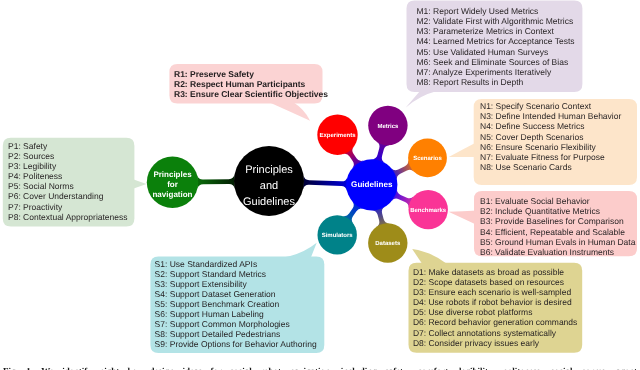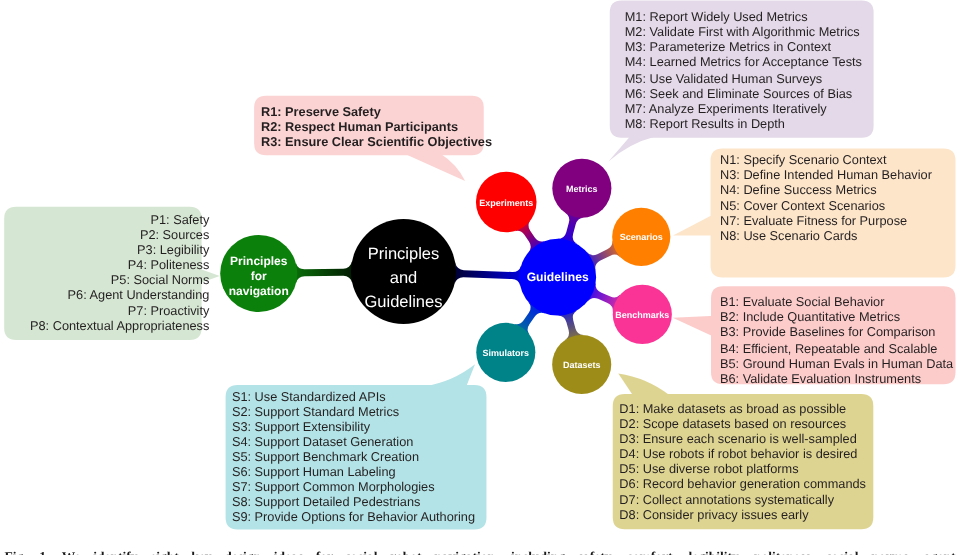--- a/index.html
+++ b/index.html
@@ -136,22 +136,22 @@
           <circle cx="387.8" cy="243" r="19.7" fill="#9e8c19"></circle>
           <text x="387.8" y="245.30" class="nodelabel" font-size="6" font-weight="700">Datasets</text>
         </g>
         <g>
           <circle cx="337.2" cy="234.9" r="19.7" fill="#008289"></circle>
           <text x="337.2" y="237.20" class="nodelabel" font-size="6" font-weight="700">Simulators</text>
         </g>
       </g>
   </svg>
   <div id="text-layer">
-      <div class="callout-text" style="left: 20px; top: 141px; text-align: right;"><div>P1: Safety</div><div>P2: Sources</div><div>P3: Legibility</div><div>P4: Politeness</div><div>P5: Social Norms</div><div>P6: Agent Understanding</div><div>P7: Proactivity</div><div>P8: Contextual Appropriateness</div></div>
+      <div class="callout-text" style="left: 8px; top: 141px;"><div>P1: Safety</div><div>P2: Sources</div><div>P3: Legibility</div><div>P4: Politeness</div><div>P5: Social Norms</div><div>P6: Cover Understanding</div><div>P7: Proactivity</div><div>P8: Contextual Appropriateness</div></div>
       <div class="callout-text" style="left: 174px; top: 68.7px; font-weight: bold;"><div>R1: Preserve Safety</div><div>R2: Respect Human Participants</div><div>R3: Ensure Clear Scientific Objectives</div></div>
       <div class="callout-text" style="left: 416.5px; top: 6.2px;"><div>M1: Report Widely Used Metrics</div><div>M2: Validate First with Algorithmic Metrics</div><div>M3: Parameterize Metrics in Context</div><div>M4: Learned Metrics for Acceptance Tests</div><div>M5: Use Validated Human Surveys</div><div>M6: Seek and Eliminate Sources of Bias</div><div>M7: Analyze Experiments Iteratively</div><div>M8: Report Results in Depth</div></div>
-      <div class="callout-text" style="left: 480px; top: 101.3px;"><div>N1: Specify Scenario Context</div><div>N3: Define Intended Human Behavior</div><div>N4: Define Success Metrics</div><div>N5: Cover Context Scenarios</div><div>N7: Evaluate Fitness for Purpose</div><div>N8: Use Scenario Cards</div></div>
+      <div class="callout-text" style="left: 480px; top: 101.3px;"><div>N1: Specify Scenario Context</div><div>N3: Define Intended Human Behavior</div><div>N4: Define Success Metrics</div><div>N5: Cover Depth Scenarios</div><div>N6: Ensure Scenario Flexibility</div><div>N7: Evaluate Fitness for Purpose</div><div>N8: Use Scenario Cards</div></div>
       <div class="callout-text" style="left: 480px; top: 196.3px;"><div>B1: Evaluate Social Behavior</div><div>B2: Include Quantitative Metrics</div><div>B3: Provide Baselines for Comparison</div><div>B4: Efficient, Repeatable and Scalable</div><div>B5: Ground Human Evals in Human Data</div><div>B6: Validate Evaluation Instruments</div></div>
       <div class="callout-text" style="left: 412.9px; top: 267px;"><div>D1: Make datasets as broad as possible</div><div>D2: Scope datasets based on resources</div><div>D3: Ensure each scenario is well-sampled</div><div>D4: Use robots if robot behavior is desired</div><div>D5: Use diverse robot platforms</div><div>D6: Record behavior generation commands</div><div>D7: Collect annotations systematically</div><div>D8: Consider privacy issues early</div></div>
       <div class="callout-text" style="left: 154.6px; top: 258.6px;"><div>S1: Use Standardized APIs</div><div>S2: Support Standard Metrics</div><div>S3: Support Extensibility</div><div>S4: Support Dataset Generation</div><div>S5: Support Benchmark Creation</div><div>S6: Support Human Labeling</div><div>S7: Support Common Morphologies</div><div>S8: Support Detailed Pedestrians</div><div>S9: Provide Options for Behavior Authoring</div></div>
     </div>
   <div class="caption">Fig. 1. We identify eight key design ideas for social robot navigation, including safety, comfort, legibility, politeness, social norms, agent</div>
 </div>
 
 </body></html>

